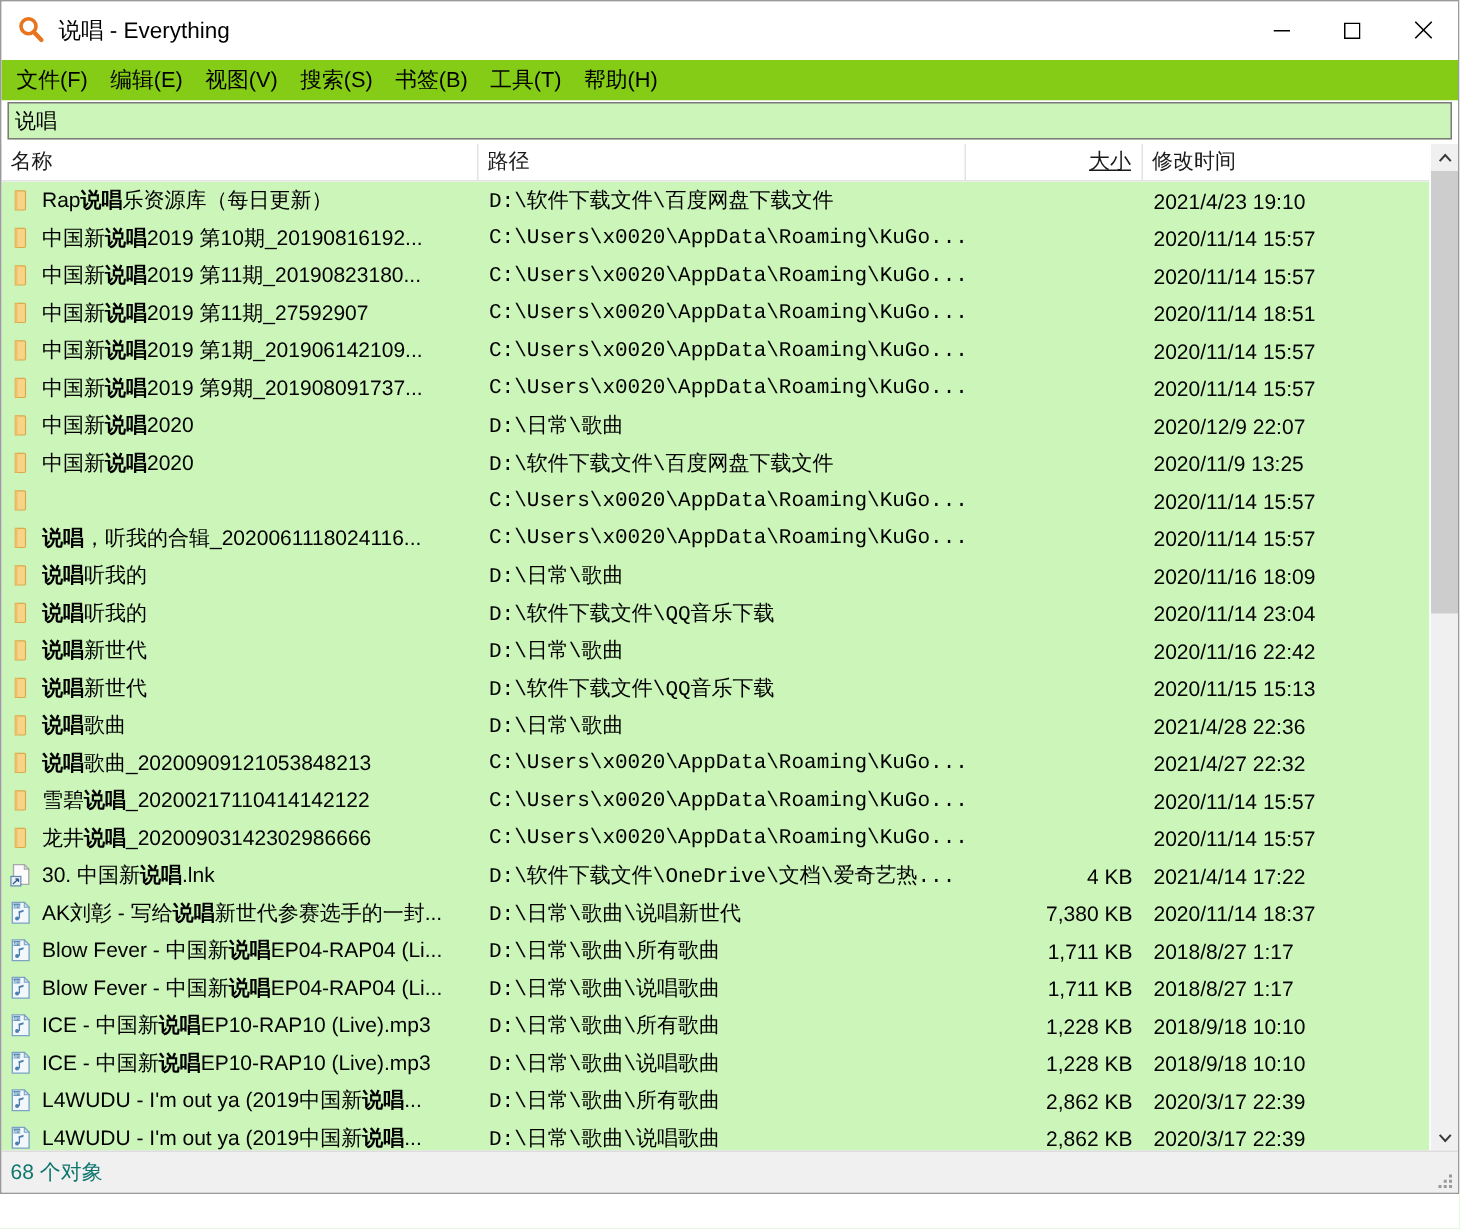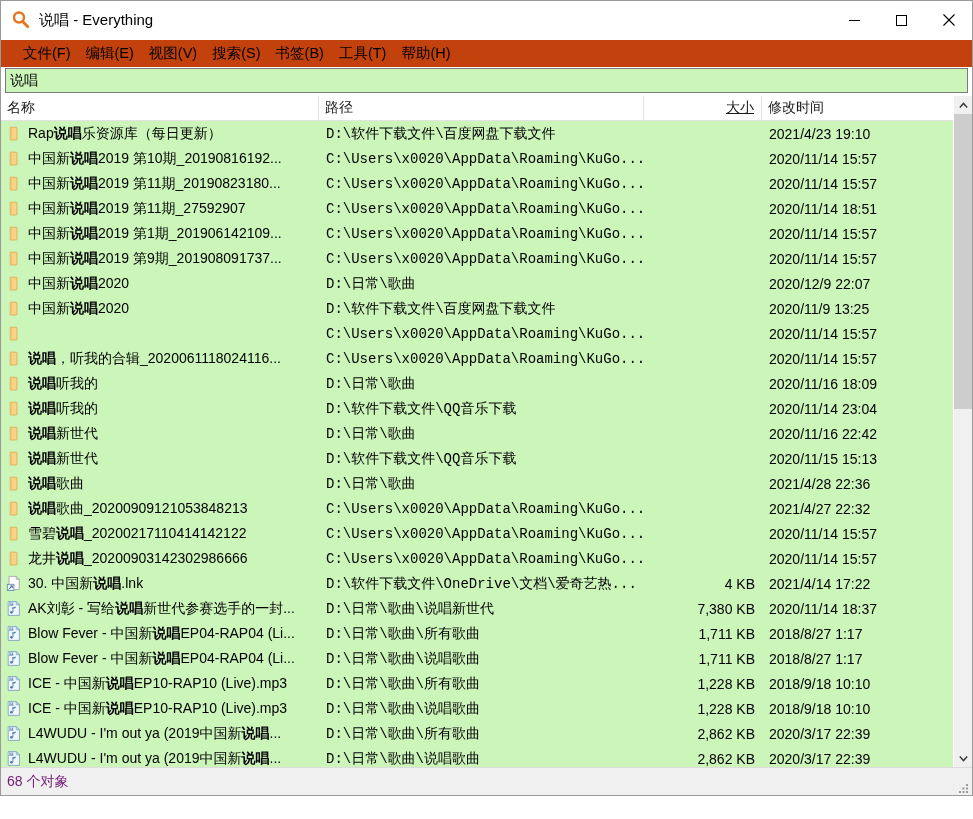--- a/index.html
+++ b/index.html
@@ -61,22 +61,22 @@
     align-items: center;
     justify-content: center;
   }
 
   
   .menubar {
     height: 27px;
     flex: 0 0 27px;
     display: flex;
     align-items: center;
-    padding-left: 16px;
-    background: #c2410c;
+    padding-left: 4px;
+    background: #84cc16;
   }
   .menu-item {
     font-size: 14.5px;
     color: #000000;
     padding: 2px 6px 3px 6px;
     margin-right: 3px;
     white-space: nowrap;
     cursor: default;
   }
 
@@ -233,21 +233,21 @@
     flex: 0 0 27px;
     height: 27px;
     background: #f0f0f0;
     border-top: 1px solid #dcdcdc;
     display: flex;
     align-items: center;
     position: relative;
   }
   .status-text {
     font-size: 14px;
-    color: #701a75;
+    color: #0f766e;
     padding-left: 6px;
     white-space: nowrap;
   }
   .grip {
     position: absolute;
     right: 3px;
     bottom: 3px;
     width: 12px;
     height: 12px;
   }

